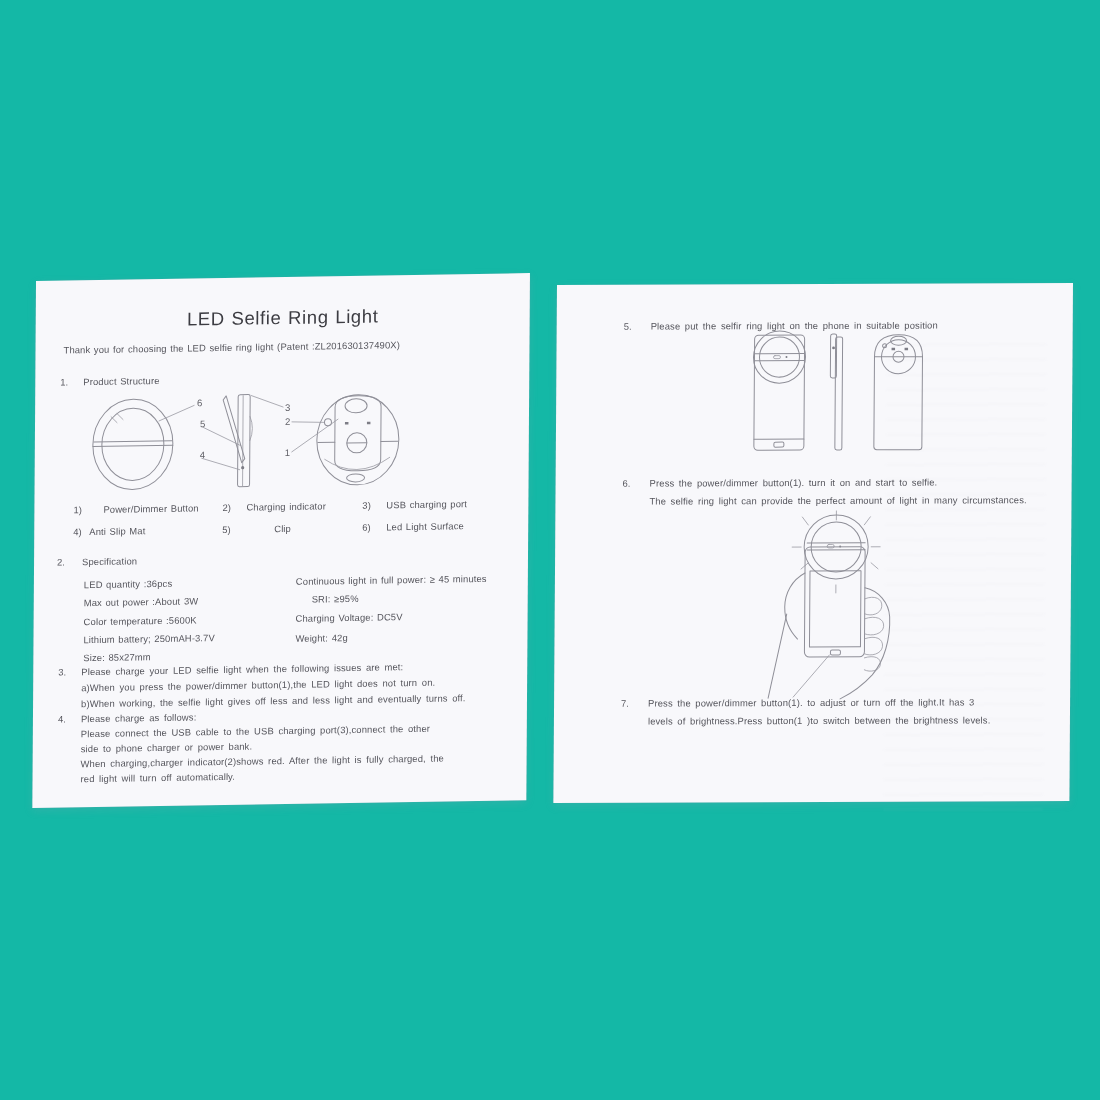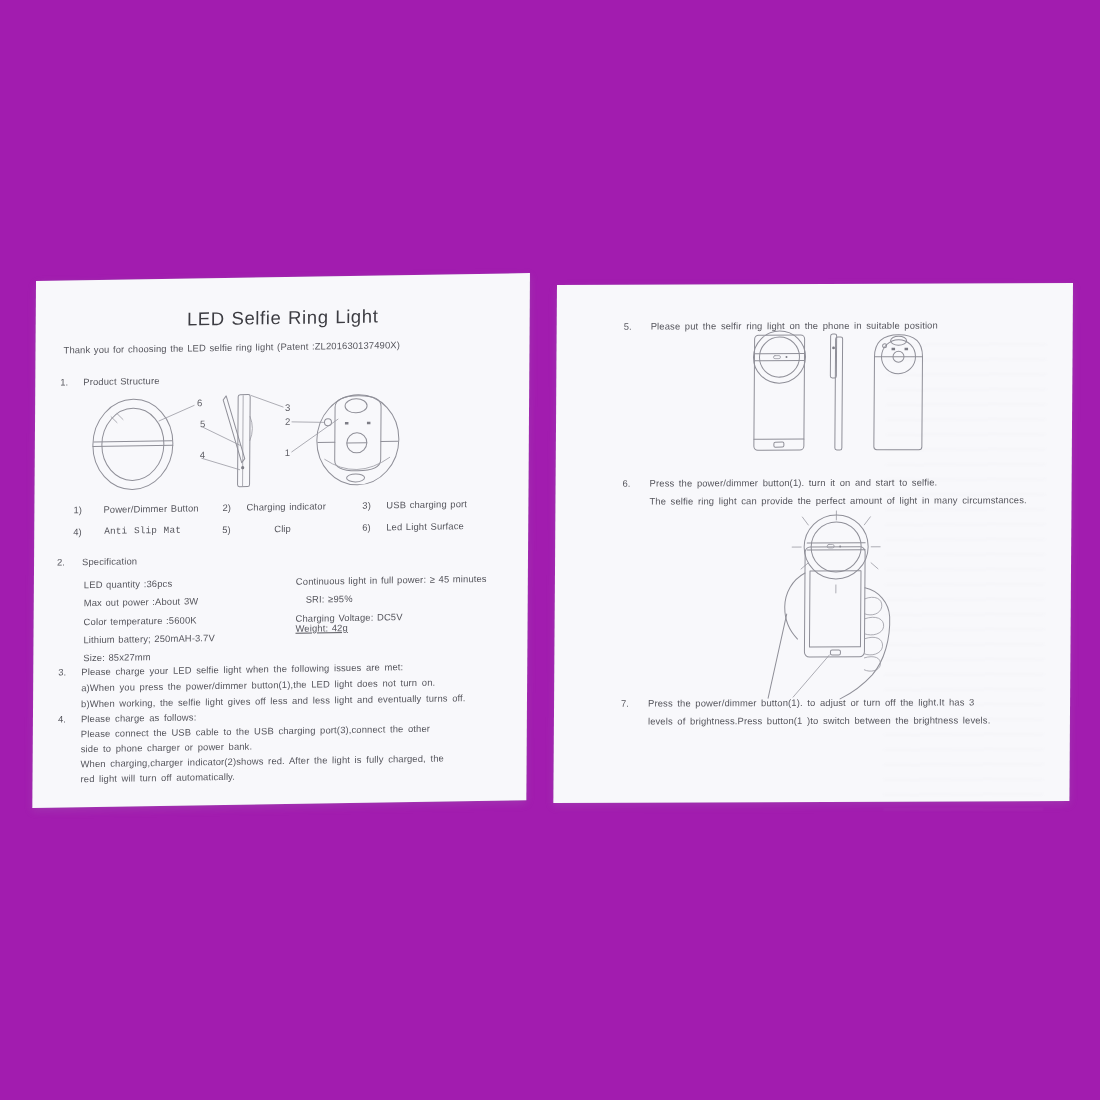--- a/index.html
+++ b/index.html
@@ -1,16 +1,16 @@
 <!DOCTYPE html>
 <html><head>
 <meta charset="utf-8">
 <style>
   html,body{margin:0;padding:0;background:#ffffff;}
-  .canvas{position:relative;width:1100px;height:1100px;background:#a21caf;overflow:hidden;
+  .canvas{position:relative;width:1100px;height:1100px;background:#14b8a6;overflow:hidden;
           font-family:"Liberation Sans", sans-serif;}
   .page{position:absolute;background:#f8f8fb;
         box-shadow:0 0 1px rgba(150,150,170,.45), 0 3px 9px rgba(160,160,185,.18);}
   .page-left{left:36px;top:277px;width:494px;height:527px;
              transform:rotate(-0.9deg) skewX(-1.3deg);transform-origin:50% 0;}
   .page-right{left:557px;top:284px;width:516px;height:518px;
               transform:rotate(-0.2deg) skewX(-0.6deg);transform-origin:50% 0;}
   .ln{position:absolute;white-space:nowrap;font-size:9.4px;color:#55555c;
       letter-spacing:.15px;word-spacing:1.8px;line-height:11px;}
   .tight{word-spacing:.8px;}
@@ -87,38 +87,38 @@
       <line class="drawthin" x1="237" y1="66" x2="283" y2="34"></line>
     </svg>
 
     <div class="ln tight" style="left:39px;top:224px;">1)</div>
     <div class="ln tight" style="left:69px;top:224px;">Power/Dimmer Button</div>
     <div class="ln tight" style="left:188px;top:224px;">2)</div>
     <div class="ln tight" style="left:212px;top:224px;">Charging indicator</div>
     <div class="ln tight" style="left:328px;top:224px;">3)</div>
     <div class="ln tight" style="left:352px;top:224px;">USB charging port</div>
     <div class="ln tight" style="left:39px;top:246px;">4)</div>
-    <div class="ln tight" style="left:70px;top:246px;font-family:Liberation Mono, monospace;">Anti Slip Mat</div>
+    <div class="ln tight" style="left:55px;top:246px;">Anti Slip Mat</div>
     <div class="ln tight" style="left:188px;top:246px;">5)</div>
     <div class="ln tight" style="left:212px;top:246px;margin-left:28px;">Clip</div>
     <div class="ln tight" style="left:328px;top:246px;">6)</div>
     <div class="ln tight" style="left:352px;top:246px;">Led Light Surface</div>
 
     <div class="secnum" style="left:23px;top:276px;">2.</div>
     <div class="ln tight" style="left:48px;top:276px;">Specification</div>
 
     <div class="ln tight" style="left:50px;top:299px;">LED quantity :36pcs</div>
     <div class="ln tight" style="left:50px;top:317px;">Max out power :About 3W</div>
     <div class="ln tight" style="left:50px;top:336px;">Color temperature :5600K</div>
     <div class="ln tight" style="left:50px;top:354px;">Lithium battery; 250mAH-3.7V</div>
     <div class="ln tight" style="left:50px;top:372px;">Size: 85x27mm</div>
     <div class="ln tight" style="left:262px;top:299px;">Continuous light in full power: ≥ 45 minutes</div>
-    <div class="ln tight" style="left:272px;top:317px;">SRI: ≥95%</div>
+    <div class="ln tight" style="left:278px;top:317px;">SRI: ≥95%</div>
     <div class="ln tight" style="left:262px;top:336px;">Charging Voltage: DC5V</div>
-    <div class="ln tight" style="left:262px;top:346px;text-decoration:underline;">Weight: 42g</div>
+    <div class="ln tight" style="left:262px;top:356px;">Weight: 42g</div>
 
     <div class="secnum" style="left:25px;top:386px;">3.</div>
     <div class="ln" style="left:48px;top:386px;">Please charge your LED selfie light when the following issues are met:</div>
     <div class="ln" style="left:48px;top:402px;">a)When you press the power/dimmer button(1),the LED light does not turn on.</div>
     <div class="ln" style="left:48px;top:418px;">b)When working, the selfie light gives off less and less light and eventually turns off.</div>
 
     <div class="secnum" style="left:25px;top:433px;">4.</div>
     <div class="ln" style="left:48px;top:433px;">Please charge as follows:</div>
     <div class="ln" style="left:48px;top:448px;">Please connect the USB cable to the USB charging port(3),connect the other</div>
     <div class="ln" style="left:48px;top:463px;">side to phone charger or power bank.</div>

